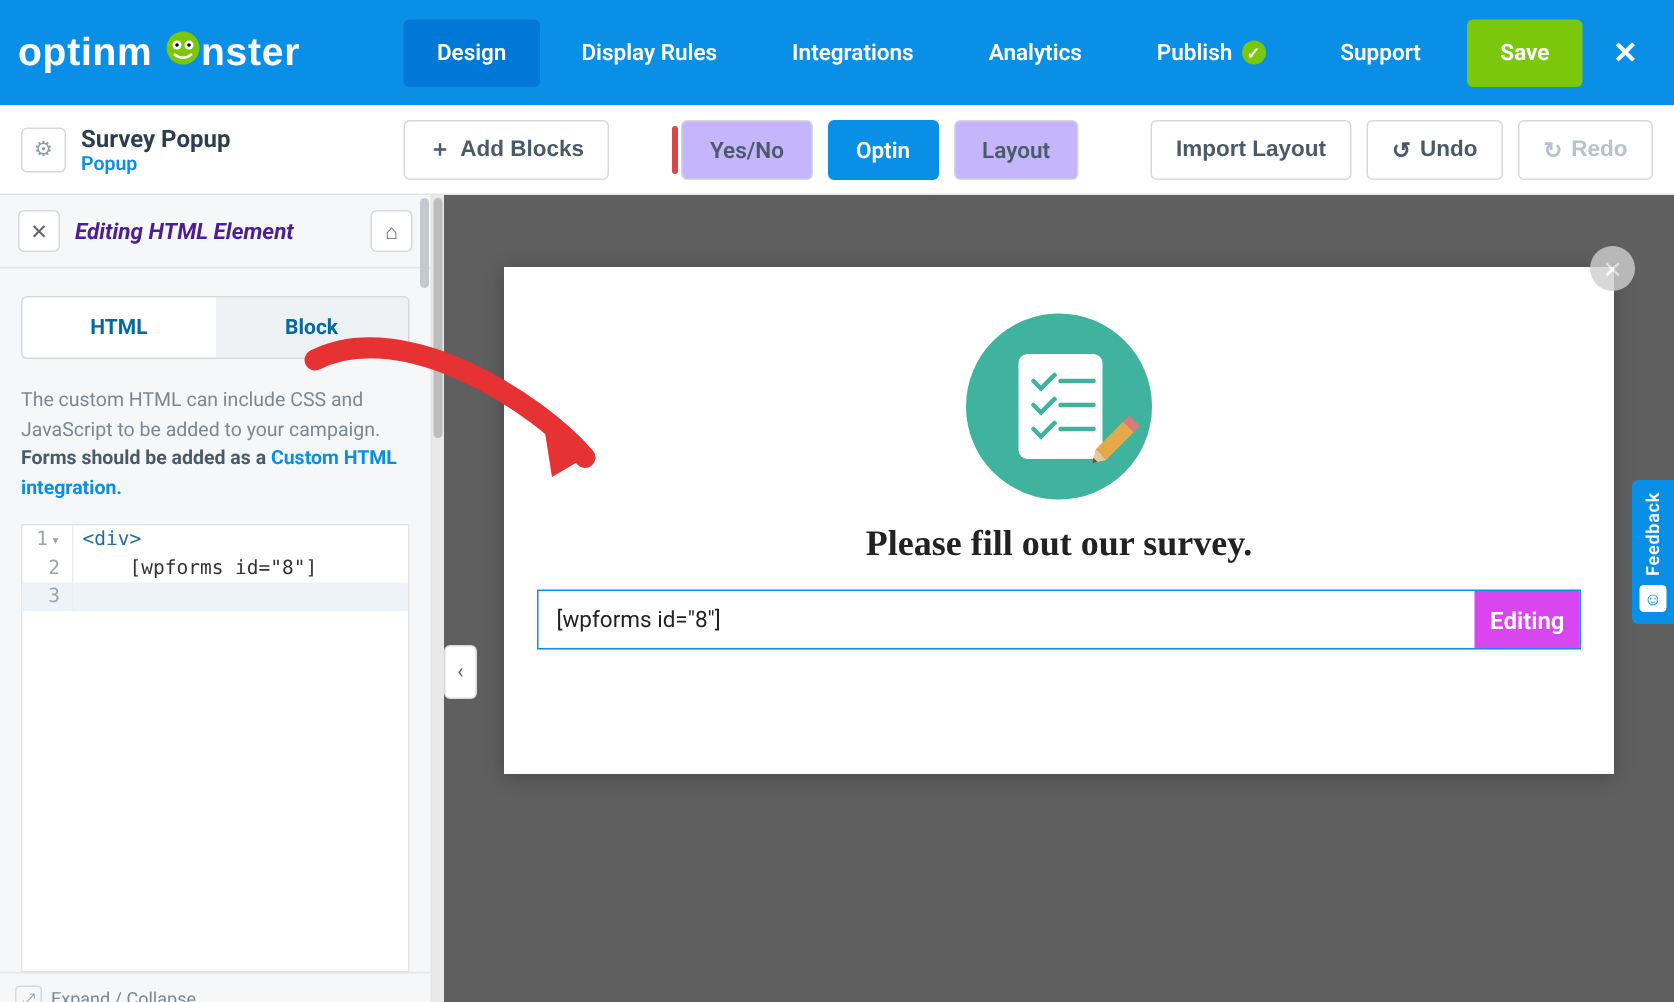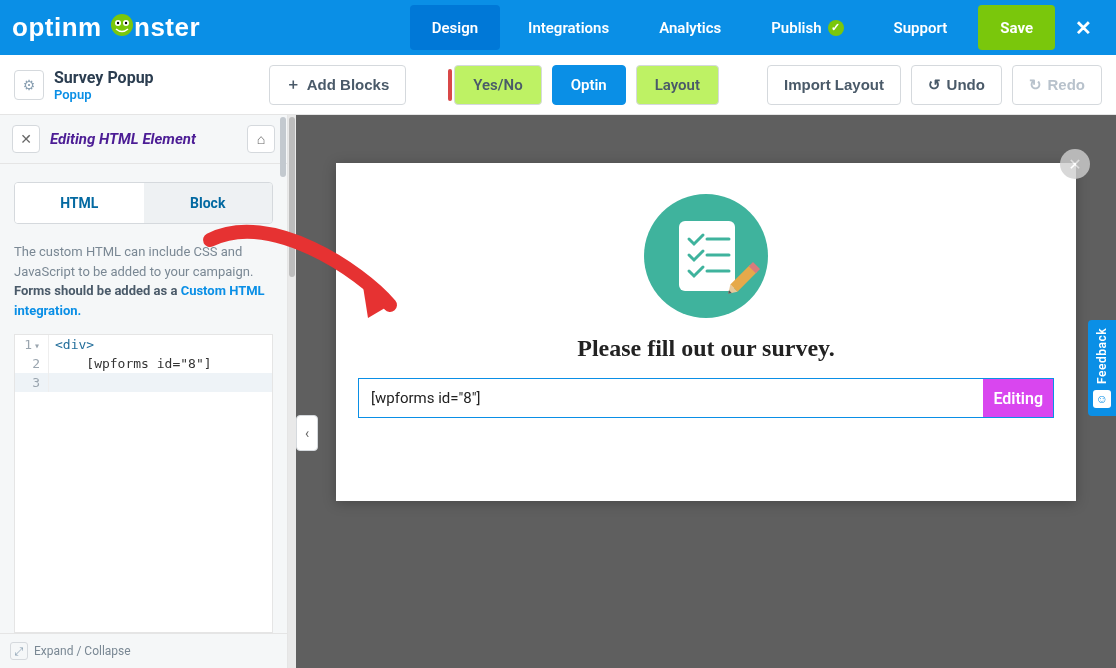--- a/index.html
+++ b/index.html
@@ -1,37 +1,37 @@
 <!DOCTYPE html>
 <html><head>
 <meta charset="utf-8">
 <style>
 * { box-sizing: border-box; margin: 0; padding: 0; }
 body { font-family: -apple-system, BlinkMacSystemFont, "Segoe UI", Roboto, Helvetica, Arial, sans-serif; font-size: 14px; color: #333; background: #fff; width: 1116px; height: 668px; overflow: hidden; position: relative; }
 
-.topbar { background: #0a8fe6; height: 55px; display: flex; align-items: center; padding: 0 10px 0 12px; }
+.topbar { background: #0a8fe6; height: 70px; display: flex; align-items: center; padding: 0 10px 0 12px; }
 .logo { color: #fff; font-weight: 700; font-size: 24px; letter-spacing: 0.5px; display: flex; align-items: center; margin-right: 30px; }
 .logo svg { margin-right: 0; }
 .topnav { display: flex; align-items: center; height: 100%; gap: 0; margin-left: auto; }
 .topnav-item { color: #fff; font-weight: 600; font-size: 15px; padding: 0 22px; height: 45px; display: flex; align-items: center; border-radius: 4px; cursor: pointer; margin: 0 3px; }
 .topnav-item.active { background: #0078d7; }
 .topnav-save { background: #7ac70c; color: #fff; font-weight: 700; font-size: 15px; padding: 0 22px; height: 45px; display: flex; align-items: center; border-radius: 4px; cursor: pointer; margin-left: 6px; }
 .topnav-close { color: #fff; font-size: 20px; font-weight: bold; width: 45px; height: 45px; display: flex; align-items: center; justify-content: center; cursor: pointer; margin-left: 6px; }
 .pub-check { display:inline-flex; width:16px; height:16px; background:#7ac70c; border-radius:50%; margin-left:6px; align-items:center; justify-content:center; color:#fff; font-size:11px;}
 
 .secondbar { height: 60px; border-bottom: 1px solid #e5e5e5; display: flex; align-items: center; padding: 0 14px; gap: 10px; }
 .gear-box { width: 30px; height: 30px; border: 1px solid #d5d9dd; border-radius: 4px; display: flex; align-items: center; justify-content: center; color: #8aa0b2; cursor: pointer; }
 .campaign-meta { margin-right: auto; }
 .campaign-title { font-weight: 700; color: #2b3d50; font-size: 16px; }
 .campaign-type { color: #0a8fe6; font-size: 13px; font-weight: 600; }
 
 .btn { height: 40px; padding: 0 16px; border: 1px solid #d5d9dd; border-radius: 4px; background: #fff; display: inline-flex; align-items: center; gap: 6px; font-weight: 600; color: #4a5a69; cursor: pointer; font-size: 15px; }
 .btn.disabled { color: #b8c2cc; cursor: default; }
 .seg-group { display: inline-flex; gap: 10px; position: relative; }
-.seg-btn { height: 40px; padding: 0 18px; border: 1px solid #d5d9dd; border-radius: 4px; background: #bef264; color: #4a5a69; font-weight: 600; font-size: 15px; cursor: pointer; display:inline-flex; align-items:center;}
+.seg-btn { height: 40px; padding: 0 18px; border: 1px solid #d5d9dd; border-radius: 4px; background: #c4b5fd; color: #4a5a69; font-weight: 600; font-size: 15px; cursor: pointer; display:inline-flex; align-items:center;}
 .seg-btn.active { background: #0a8fe6; color: #fff; border-color: #0a8fe6; }
 .seg-mark { position:absolute; left:-6px; top:4px; bottom:4px; width:4px; background:#d94848; border-radius:2px; }
 .gap-big { width: 28px; }
 
 .workspace { display: flex; height: calc(668px - 55px - 60px); position: relative; }
 
 .sidebar { width: 288px; background: #f5f7f8; border-right: 1px solid #e5e5e5; display: flex; flex-direction: column; position: relative; }
 .side-header { display:flex; align-items:center; gap:10px; padding: 10px 12px; border-bottom: 1px solid #e5e5e5; }
 .side-close { width: 28px; height:28px; border:1px solid #d5d9dd; background:#fff; border-radius:4px; display:flex; align-items:center; justify-content:center; cursor:pointer; color:#666;}
 .side-title { font-weight:700; color:#4c1d95; font-size:15px; flex:1;font-style:italic;}
@@ -93,20 +93,21 @@
       <circle cx="106" cy="12" r="3" fill="#fff"></circle>
         <circle cx="114" cy="12" r="3" fill="#fff"></circle>
       <circle cx="106" cy="12" r="1.2" fill="#000"></circle>
         <circle cx="114" cy="12" r="1.2" fill="#000"></circle>
       <path d="M104 18 q6 5 12 0" stroke="#fff" stroke-width="1.6" fill="none"></path>
       <text x="122" y="25" fill="#fff" font-family="Arial" font-weight="700" font-size="26">nster</text>
     </svg>
   </div>
   <div class="topnav">
     <div class="topnav-item active">Design</div>
+    <div class="topnav-item">Display Rules</div>
     <div class="topnav-item">Integrations</div>
     <div class="topnav-item">Analytics</div>
     <div class="topnav-item">
         <span>Publish</span>
         <span class="pub-check">✓</span>
       </div>
     <div class="topnav-item">Support</div>
     <div class="topnav-save">Save</div>
     <div class="topnav-close">✕</div>
   </div>

